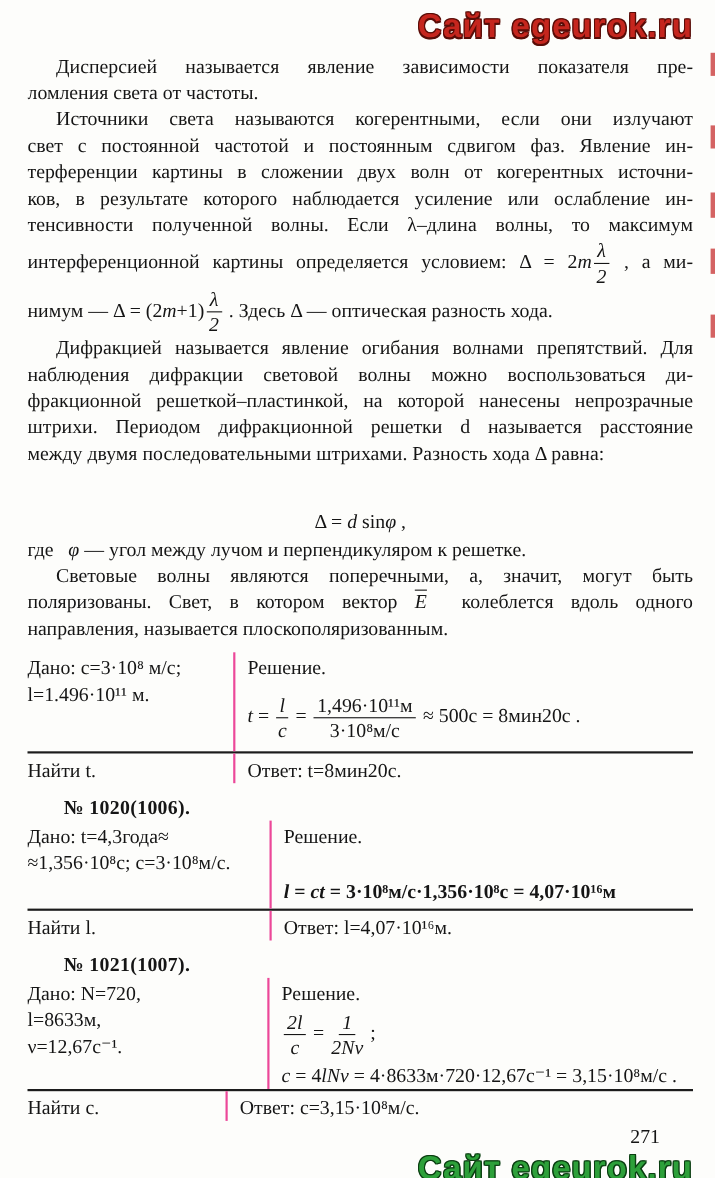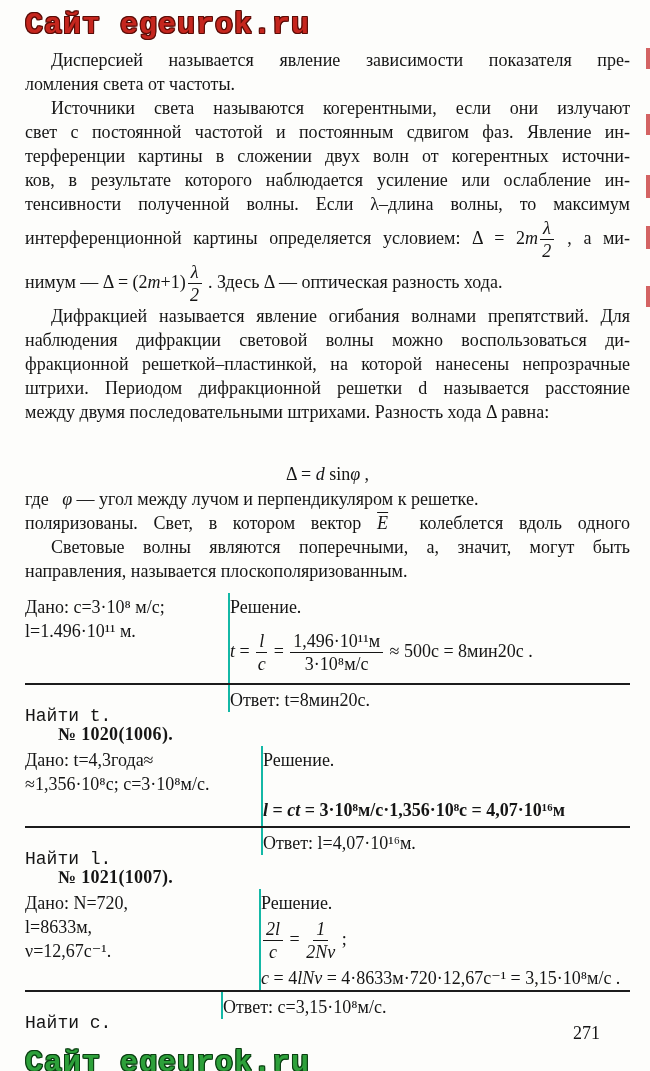--- a/index.html
+++ b/index.html
@@ -6,21 +6,21 @@
   body{
     width:650px;height:1071px;overflow:hidden;position:relative;
     background:#fdfdfb;color:#151515;
     font-family:"Liberation Serif","DejaVu Serif",serif;
     font-size:18px;line-height:24px;
   }
   .page{padding:6px 20px 0 25px;}
 
   
   .wm{
-    text-align:left;font-family:Liberation Mono, monospace;
+    text-align:right;font-family:Liberation Sans, sans-serif;
     font-weight:700;letter-spacing:1px;
   }
   .wm.top{
     font-size:30px;line-height:38px;color:#c5261e;
     text-shadow:1px 0 #5a0d08,-1px 0 #5a0d08,0 1px #5a0d08,0 -1px #5a0d08,
                 1px 1px #5a0d08,-1px -1px #5a0d08,1px -1px #5a0d08,-1px 1px #5a0d08;
     margin-bottom:4px;
   }
   .wm.bottom{
     font-size:30px;line-height:36px;color:#2da03a;margin-top:2px;
@@ -46,24 +46,24 @@
   }
   .frac .fn{border-bottom:1.5px solid #151515;padding:0 3px 1px;}
   .frac .fd{padding-top:1px;}
   .frac.it{font-style:italic;}
 
   
   .prob{margin-top:10px;}
   .ptitle{font-weight:bold;margin-left:33px;height:24px;line-height:24px;letter-spacing:.3px;}
   .pbody{display:flex;align-items:stretch;}
   .pleft{flex:none;width:var(--lw);padding-top:2px;}
-  .pright{flex:1;border-left:2px solid #14b8a6;padding-top:2px;margin-left:16px;}
+  .pright{flex:1;border-left:2px solid #ec4899;padding-left:11px;padding-top:2px;}
   .prule{border-top:2.5px solid #1c1c1c;}
   .parow{display:flex;height:27px;}
-  .parow .pleft{padding-top:19px;font-family:Liberation Mono, monospace;}
+  .parow .pleft{padding-top:3px;}
   .parow .pright{padding-top:3px;}
   .pform{margin-top:12px;}
   .pform2{margin-top:4px;}
   .gline{height:24px;line-height:24px;}
 
   .pagenum{text-align:right;padding-right:30px;margin-top:4px;height:20px;line-height:20px;font-size:18px;}
 
   .edge-mark{position:absolute;right:0;width:4px;background:#cc4848;opacity:.85;}
 </style>
 </head>
@@ -105,22 +105,22 @@
     <div class="bl">наблюдения дифракции световой волны можно воспользоваться ди-</div>
     <div class="bl">фракционной решеткой–пластинкой, на которой нанесены непрозрачные</div>
     <div class="bl">штрихи. Периодом дифракционной решетки d называется расстояние</div>
     <div class="bl noj">между двумя последовательными штрихами. Разность хода Δ равна:</div>
   </div>
 
   <div class="cform"><span>Δ = </span><span class="it">d</span><span> sin</span><span class="it">φ</span><span> ,</span></div>
   <div class="bl noj"><span>где&nbsp;&nbsp; </span><span class="it">φ</span><span> — угол между лучом и перпендикуляром к решетке.</span></div>
 
   <div>
+    <div class="bl ind">Световые волны являются поперечными, а, значит, могут быть</div>
     <div class="bl"><span>поляризованы. Свет, в котором вектор </span><span class="ovl">E</span><span>&nbsp; колеблется вдоль одного</span></div>
-    <div class="bl ind">Световые волны являются поперечными, а, значит, могут быть</div>
     <div class="bl noj">направления, называется плоскополяризованным.</div>
   </div>
 
   <div class="prob">
     <div class="pbody" style="--lw:187px;min-height:90px;">
       <div class="pleft">
         <div class="gline">Дано: c=3·10⁸ м/с;</div>
         <div class="gline">l=1.496·10¹¹ м.</div>
       </div>
       <div class="pright">

